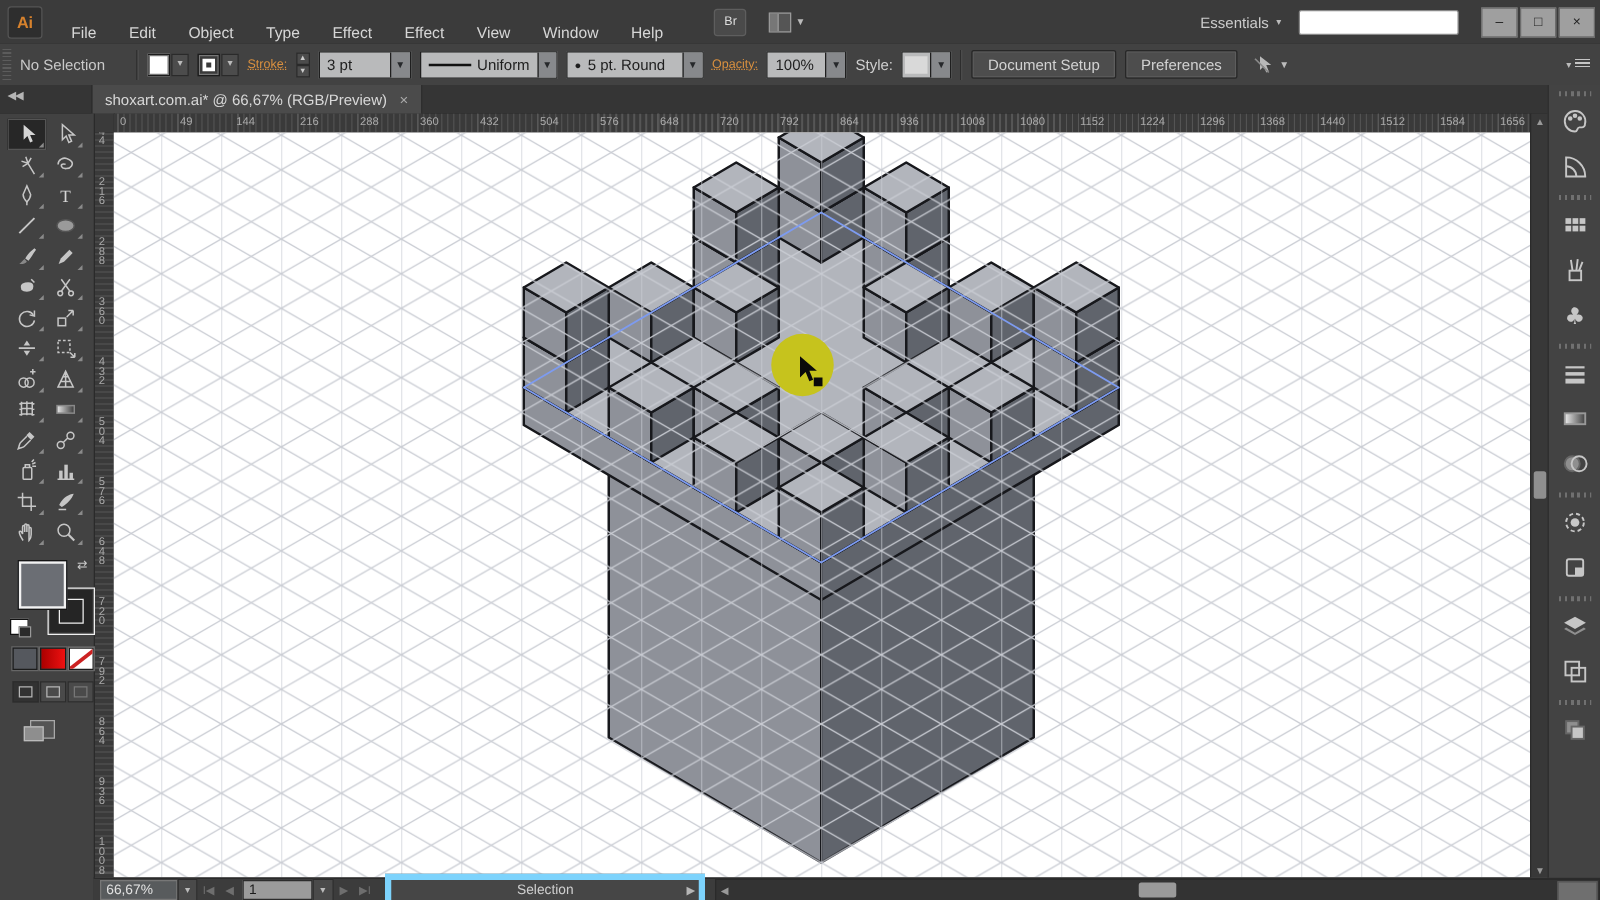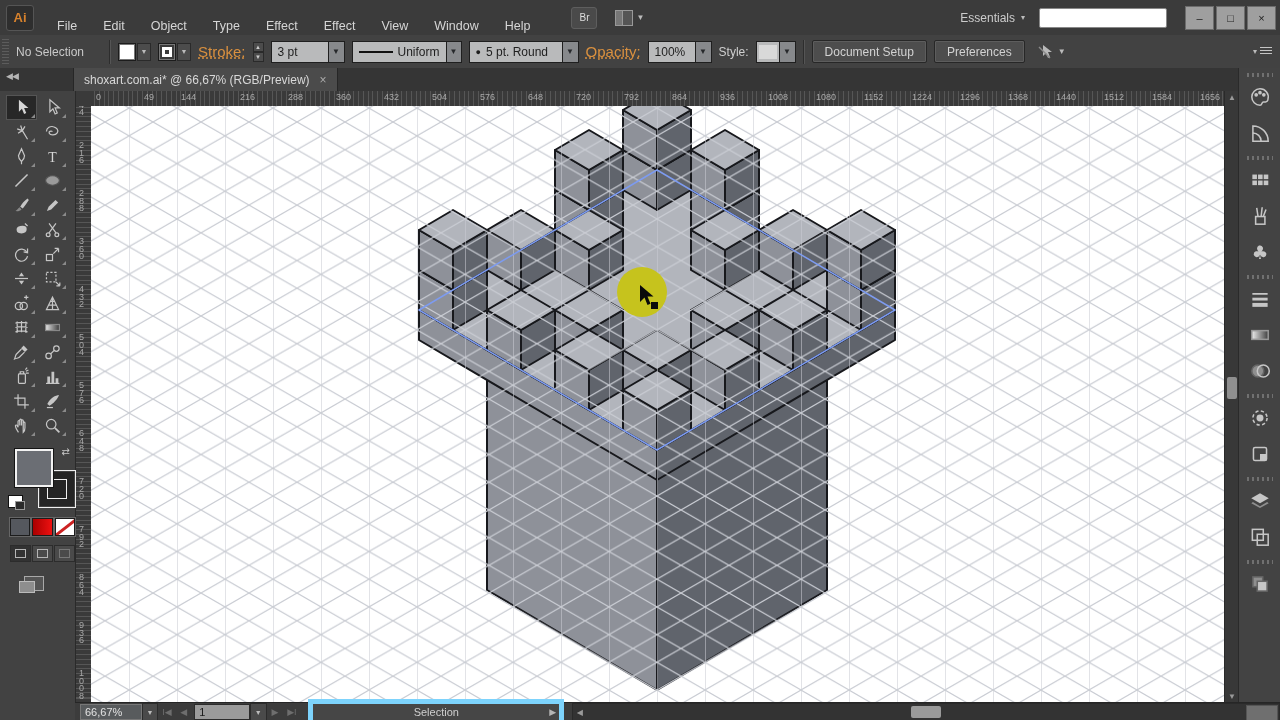--- a/index.html
+++ b/index.html
@@ -25,21 +25,21 @@
   #controlbar{position:absolute;left:0;top:35px;width:1280px;height:33px;background:#424242;border-bottom:1px solid #222;
               display:flex;align-items:center;gap:7px;}
   .vgrip{width:7px;height:26px;margin-left:2px;background:repeating-linear-gradient(180deg,#5c5c5c 0 1px,transparent 1px 3px);}
   #nosel{width:86px;color:#c9c9c9;}
   .sep{width:1px;height:24px;background:#2d2d2d;border-right:1px solid #555;}
   .mini-swatch{display:flex;align-items:center;gap:1px;}
   .mini-swatch .sw{width:16px;height:16px;border:1px solid #1c1c1c;background:#fff;box-shadow:0 0 0 1px #777 inset;}
   .mini-swatch .sw.stroke{background:#3a3a3a;position:relative;}
   .mini-swatch .sw.stroke::after{content:"";position:absolute;left:3px;top:3px;right:3px;bottom:3px;border:3px solid #fff;}
   .mini-dd{width:12px;height:16px;background:#4c4c4c;border:1px solid #2a2a2a;color:#bbb;font-size:7px;display:flex;align-items:center;justify-content:center;}
-  .orange-link{color:#d9903f;text-decoration:underline dotted;font-size:15px;}
+  .orange-link{color:#d9903f;text-decoration:underline dotted;font-size:10px;}
   .stepper{display:flex;flex-direction:column;width:11px;}
   .stepper span{height:8px;font-size:6px;color:#ccc;background:#4c4c4c;border:1px solid #2a2a2a;display:flex;align-items:center;justify-content:center;}
   .combo{display:flex;align-items:center;height:20px;background:#b9babb;border:1px solid #1f1f1f;color:#1e1e1e;}
   .combo .val{padding:0 6px;white-space:nowrap;font-size:12px;display:flex;align-items:center;gap:5px;}
   .combo .dd{width:15px;height:100%;background:#87898c;border-left:1px solid #1f1f1f;color:#26282b;font-size:8px;display:flex;align-items:center;justify-content:center;}
   .stroke-line{display:inline-block;width:34px;height:2px;background:#111;}
   .dot{font-size:9px;}
   .bigbtn{height:21px;background:#4d4d4d;border:1px solid #272727;box-shadow:0 0 0 1px #5d5d5d inset;border-radius:2px;color:#d2d2d2;
           display:flex;align-items:center;padding:0 12px;font-size:12px;}
   #select-similar{display:flex;align-items:center;gap:4px;margin-left:4px;}
@@ -215,21 +215,21 @@
     <div id="doc-tab">
       <span>shoxart.com.ai* @ 66,67% (RGB/Preview)</span>
       <span id="tab-close">×</span>
     </div>
   </div>
 
   <div id="corner"></div>
   <div id="hruler">
       <span class="hlab" style="left: 5px;">0</span>
       <span class="hlab" style="left: 53px;">49</span>
-      <span class="hlab" style="left: 90px;">144</span>
+      <span class="hlab" style="left: 98px;">144</span>
       <span class="hlab" style="left: 149px;">216</span>
       <span class="hlab" style="left: 197px;">288</span>
       <span class="hlab" style="left: 245px;">360</span>
       <span class="hlab" style="left: 293px;">432</span>
       <span class="hlab" style="left: 341px;">504</span>
       <span class="hlab" style="left: 389px;">576</span>
       <span class="hlab" style="left: 437px;">648</span>
       <span class="hlab" style="left: 485px;">720</span>
       <span class="hlab" style="left: 533px;">792</span>
       <span class="hlab" style="left: 581px;">864</span>

